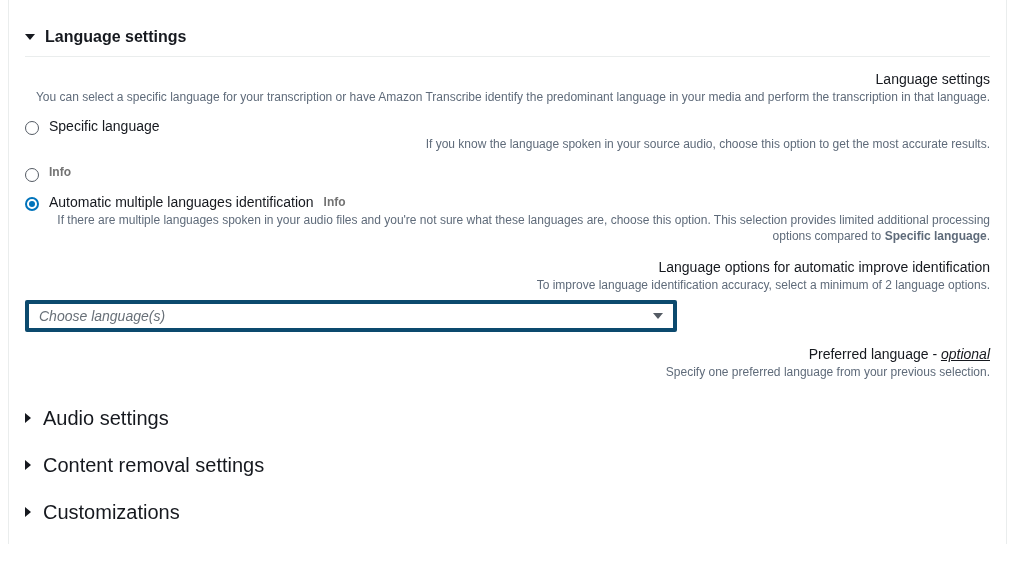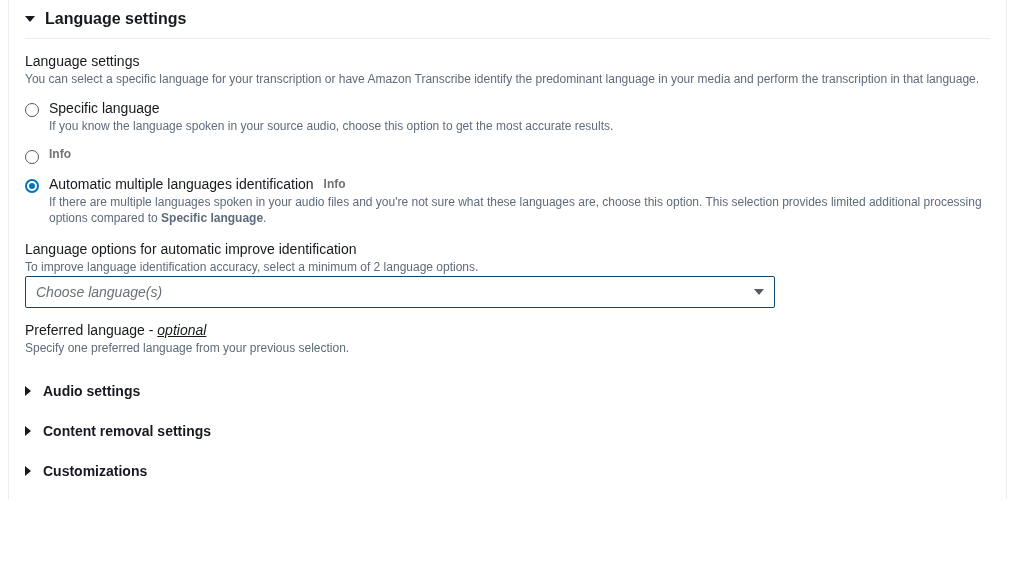--- a/index.html
+++ b/index.html
@@ -9,21 +9,22 @@
       color: #16191f;
       background: #fff;
       width: 1015px;
       height: 579px;
       overflow: hidden;
     }
     .panel {
       border-left: 1px solid #eaeded;
       border-right: 1px solid #eaeded;
       margin: 0 8px;
-      padding: 0 16px 8px 16px;
+      padding: 18px 16px 8px 16px;
+      text-align: right;
     }
     .panel-header {
       display: flex;
       align-items: center;
       padding: 10px 0;
       border-bottom: 1px solid #eaeded;
       cursor: pointer;
     }
     .panel-header .tri {
       width: 0; height: 0;
@@ -43,22 +44,22 @@
       cursor: pointer;
     }
     .collapsed-header .tri {
       width: 0; height: 0;
       border-top: 5px solid transparent;
       border-bottom: 5px solid transparent;
       border-left: 6px solid #16191f;
       margin-right: 12px;
     }
     .collapsed-header h2 {
-      font-size: 14px;
-      font-weight: 700;
+      font-size: 20px;
+      font-weight: 400;
     }
     .section { margin-top: 14px; }
     .section-label {
       font-size: 14px;
       font-weight: 400;
       color: #16191f;
       margin-bottom: 2px;
     }
     .section-desc {
       font-size: 12px;
@@ -109,24 +110,24 @@
       cursor: pointer;
     }
     .radio-desc {
       font-size: 12px;
       color: #5f6b7a;
       margin-top: 2px;
       line-height: 1.4;
     }
     .radio-desc b { color: #5f6b7a; font-weight: 700; }
     .select-box {
-      margin-top: 0;
-      width: 750px;
+      margin-top: 6px;
+      width: 652px;
       height: 32px;
-      border: 1px solid #0c4a6e;
+      border: 4px solid #0c4a6e;
       border-radius: 2px;
       display: flex;
       align-items: center;
       justify-content: space-between;
       padding: 0 10px;
       font-style: italic;
       color: #687078;
       font-size: 14px;
       cursor: pointer;
       background: #fff;

